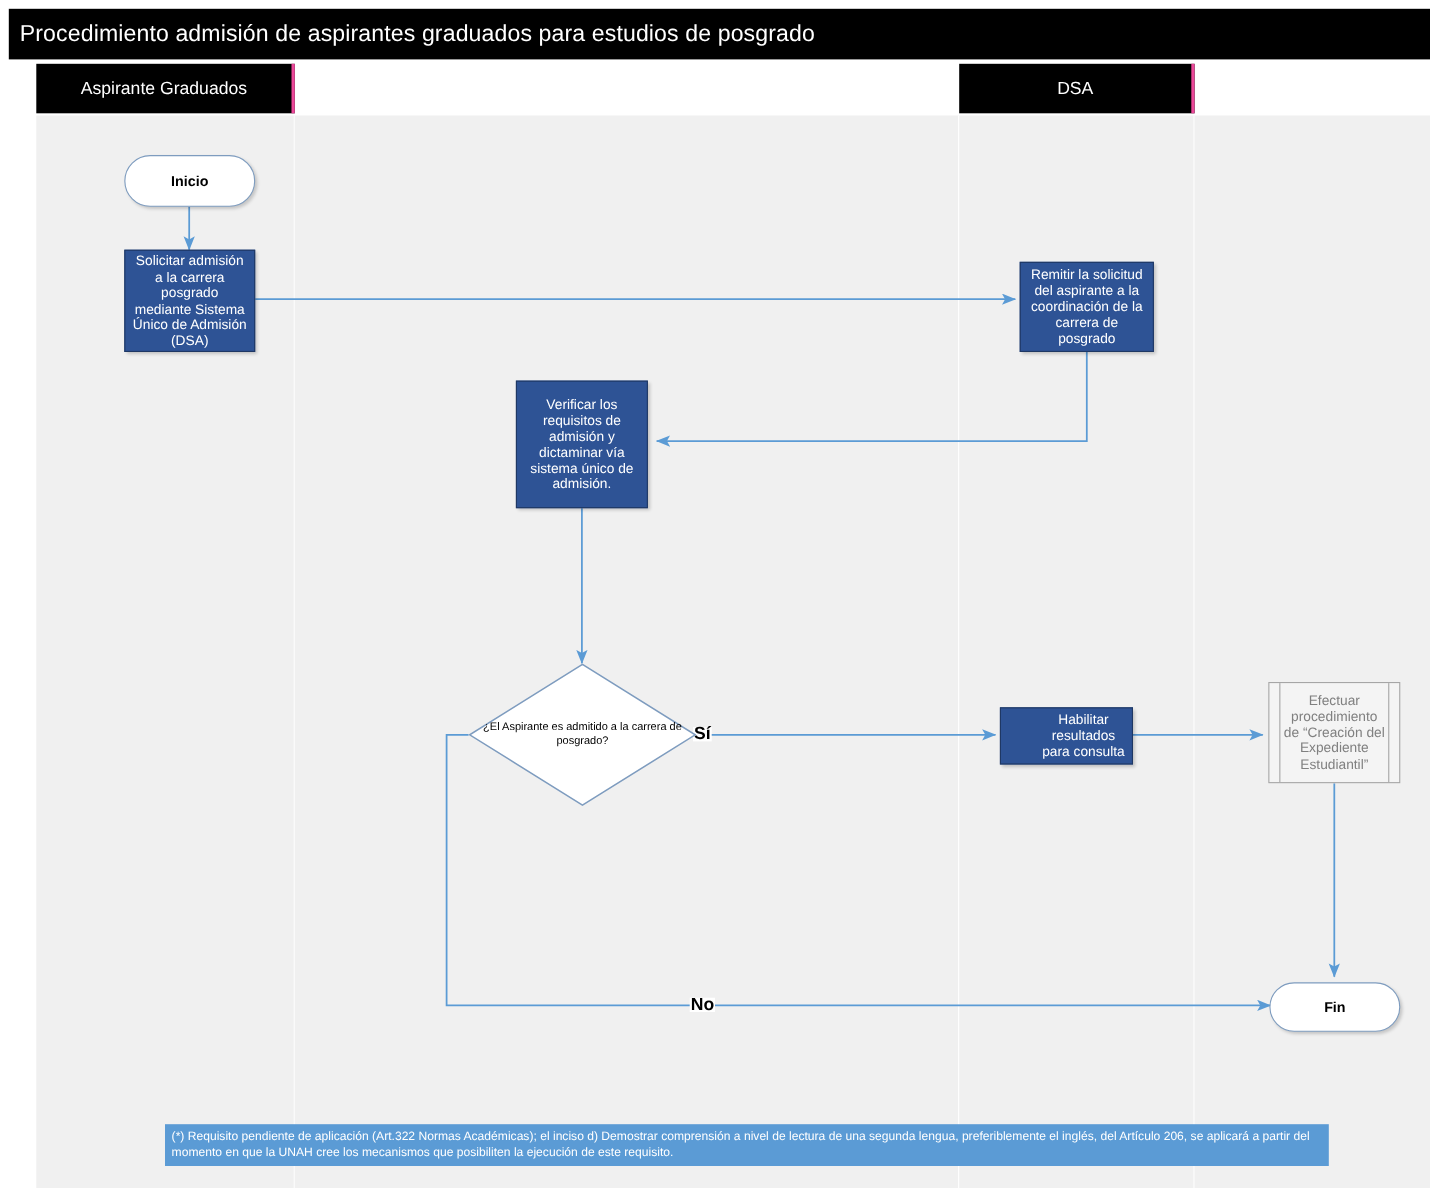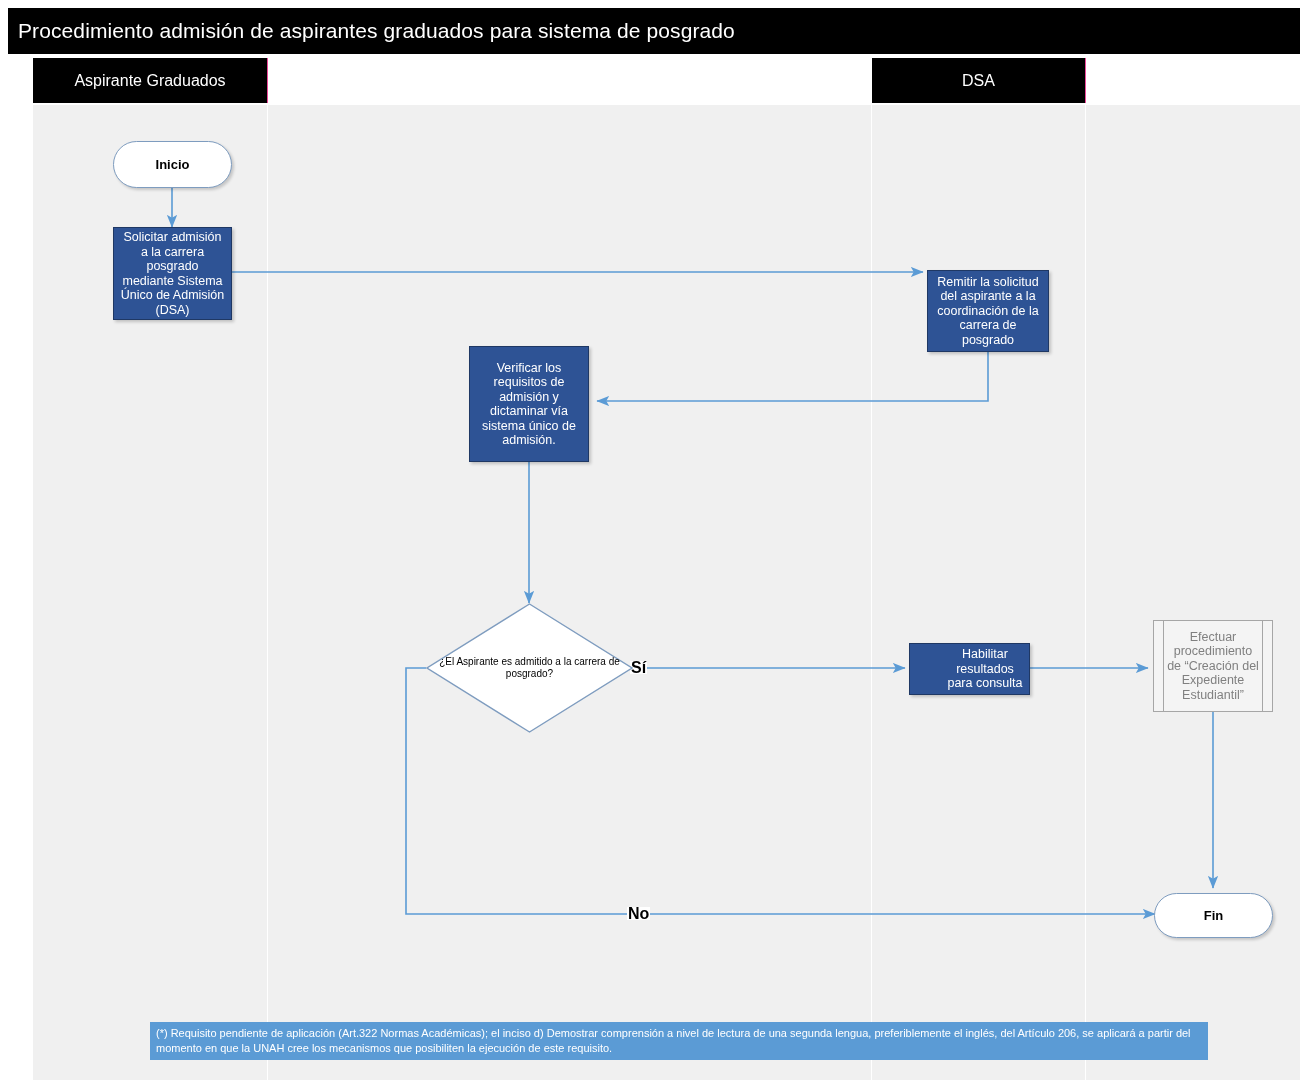--- a/index.html
+++ b/index.html
@@ -39,21 +39,21 @@
   .lane-header {
     position: absolute;
     top: 58px;
     height: 45px;
     background: #000000;
     color: #ffffff;
     display: flex;
     align-items: center;
     justify-content: center;
     font-size: 16px;
-    border-right: 1px solid #ec4899;
+    border-right: 3px solid #ec4899;
     box-sizing: border-box;
   }
 
   
   .lane-body {
     position: absolute;
     top: 105px;
     height: 975px;
     background: #f0f0f0;
     box-sizing: border-box;
@@ -157,21 +157,21 @@
     padding: 4px 6px;
     box-sizing: border-box;
   }
 </style>
 </head>
 <body>
 
 <div id="stage">
 
   <div class="title-bar">
-    <div class="title-text">Procedimiento admisión de aspirantes graduados para sistema de posgrado</div>
+    <div class="title-text">Procedimiento admisión de aspirantes graduados para estudios de posgrado</div>
   </div>
 
   <div class="lane-body" style="left:33px;  width:235px;"></div>
   <div class="lane-body" style="left:268px; width:604px;"></div>
   <div class="lane-body" style="left:872px; width:214px;"></div>
   <div class="lane-body last" style="left:1086px; width:214px;"></div>
 
   <div class="lane-header" style="left:33px;  width:235px;">Aspirante Graduados</div>
   <div class="lane-header" style="left:872px; width:214px;">DSA</div>
 
@@ -201,21 +201,21 @@
     </g>
   </svg>
 
   <div class="edge-label" style="left:630px; top:661px;">Sí</div>
   <div class="edge-label" style="left:627px; top:907px;">No</div>
 
   <div class="shape terminator" style="left:113px; top:141px; width:119px; height:47px;">Inicio</div>
 
   <div class="shape process" style="left:113px; top:227px; width:119px; height:93px;">Solicitar admisión a la carrera posgrado mediante Sistema Único de Admisión (DSA)</div>
 
-  <div class="shape process" style="left:927px; top:238px; width:122px; height:82px;margin-top:32px;">Remitir la solicitud del aspirante a la coordinación de la carrera de posgrado</div>
+  <div class="shape process" style="left:927px; top:238px; width:122px; height:82px;">Remitir la solicitud del aspirante a la coordinación de la carrera de posgrado</div>
 
   <div class="shape process" style="left:469px; top:346px; width:120px; height:116px;">Verificar los requisitos de admisión y dictaminar vía sistema único de admisión.</div>
 
   <div class="decision-wrap" style="left:426px; top:603px; width:207px; height:130px;">
     <svg width="207" height="130" viewBox="0 0 207 130">
       <polygon points="103.5,1 206,65 103.5,129 1,65" fill="#ffffff" stroke="#7E9CBF" stroke-width="1.4"></polygon>
     </svg>
     <div class="decision-label">¿El Aspirante es admitido a la carrera de posgrado?</div>
   </div>
 

